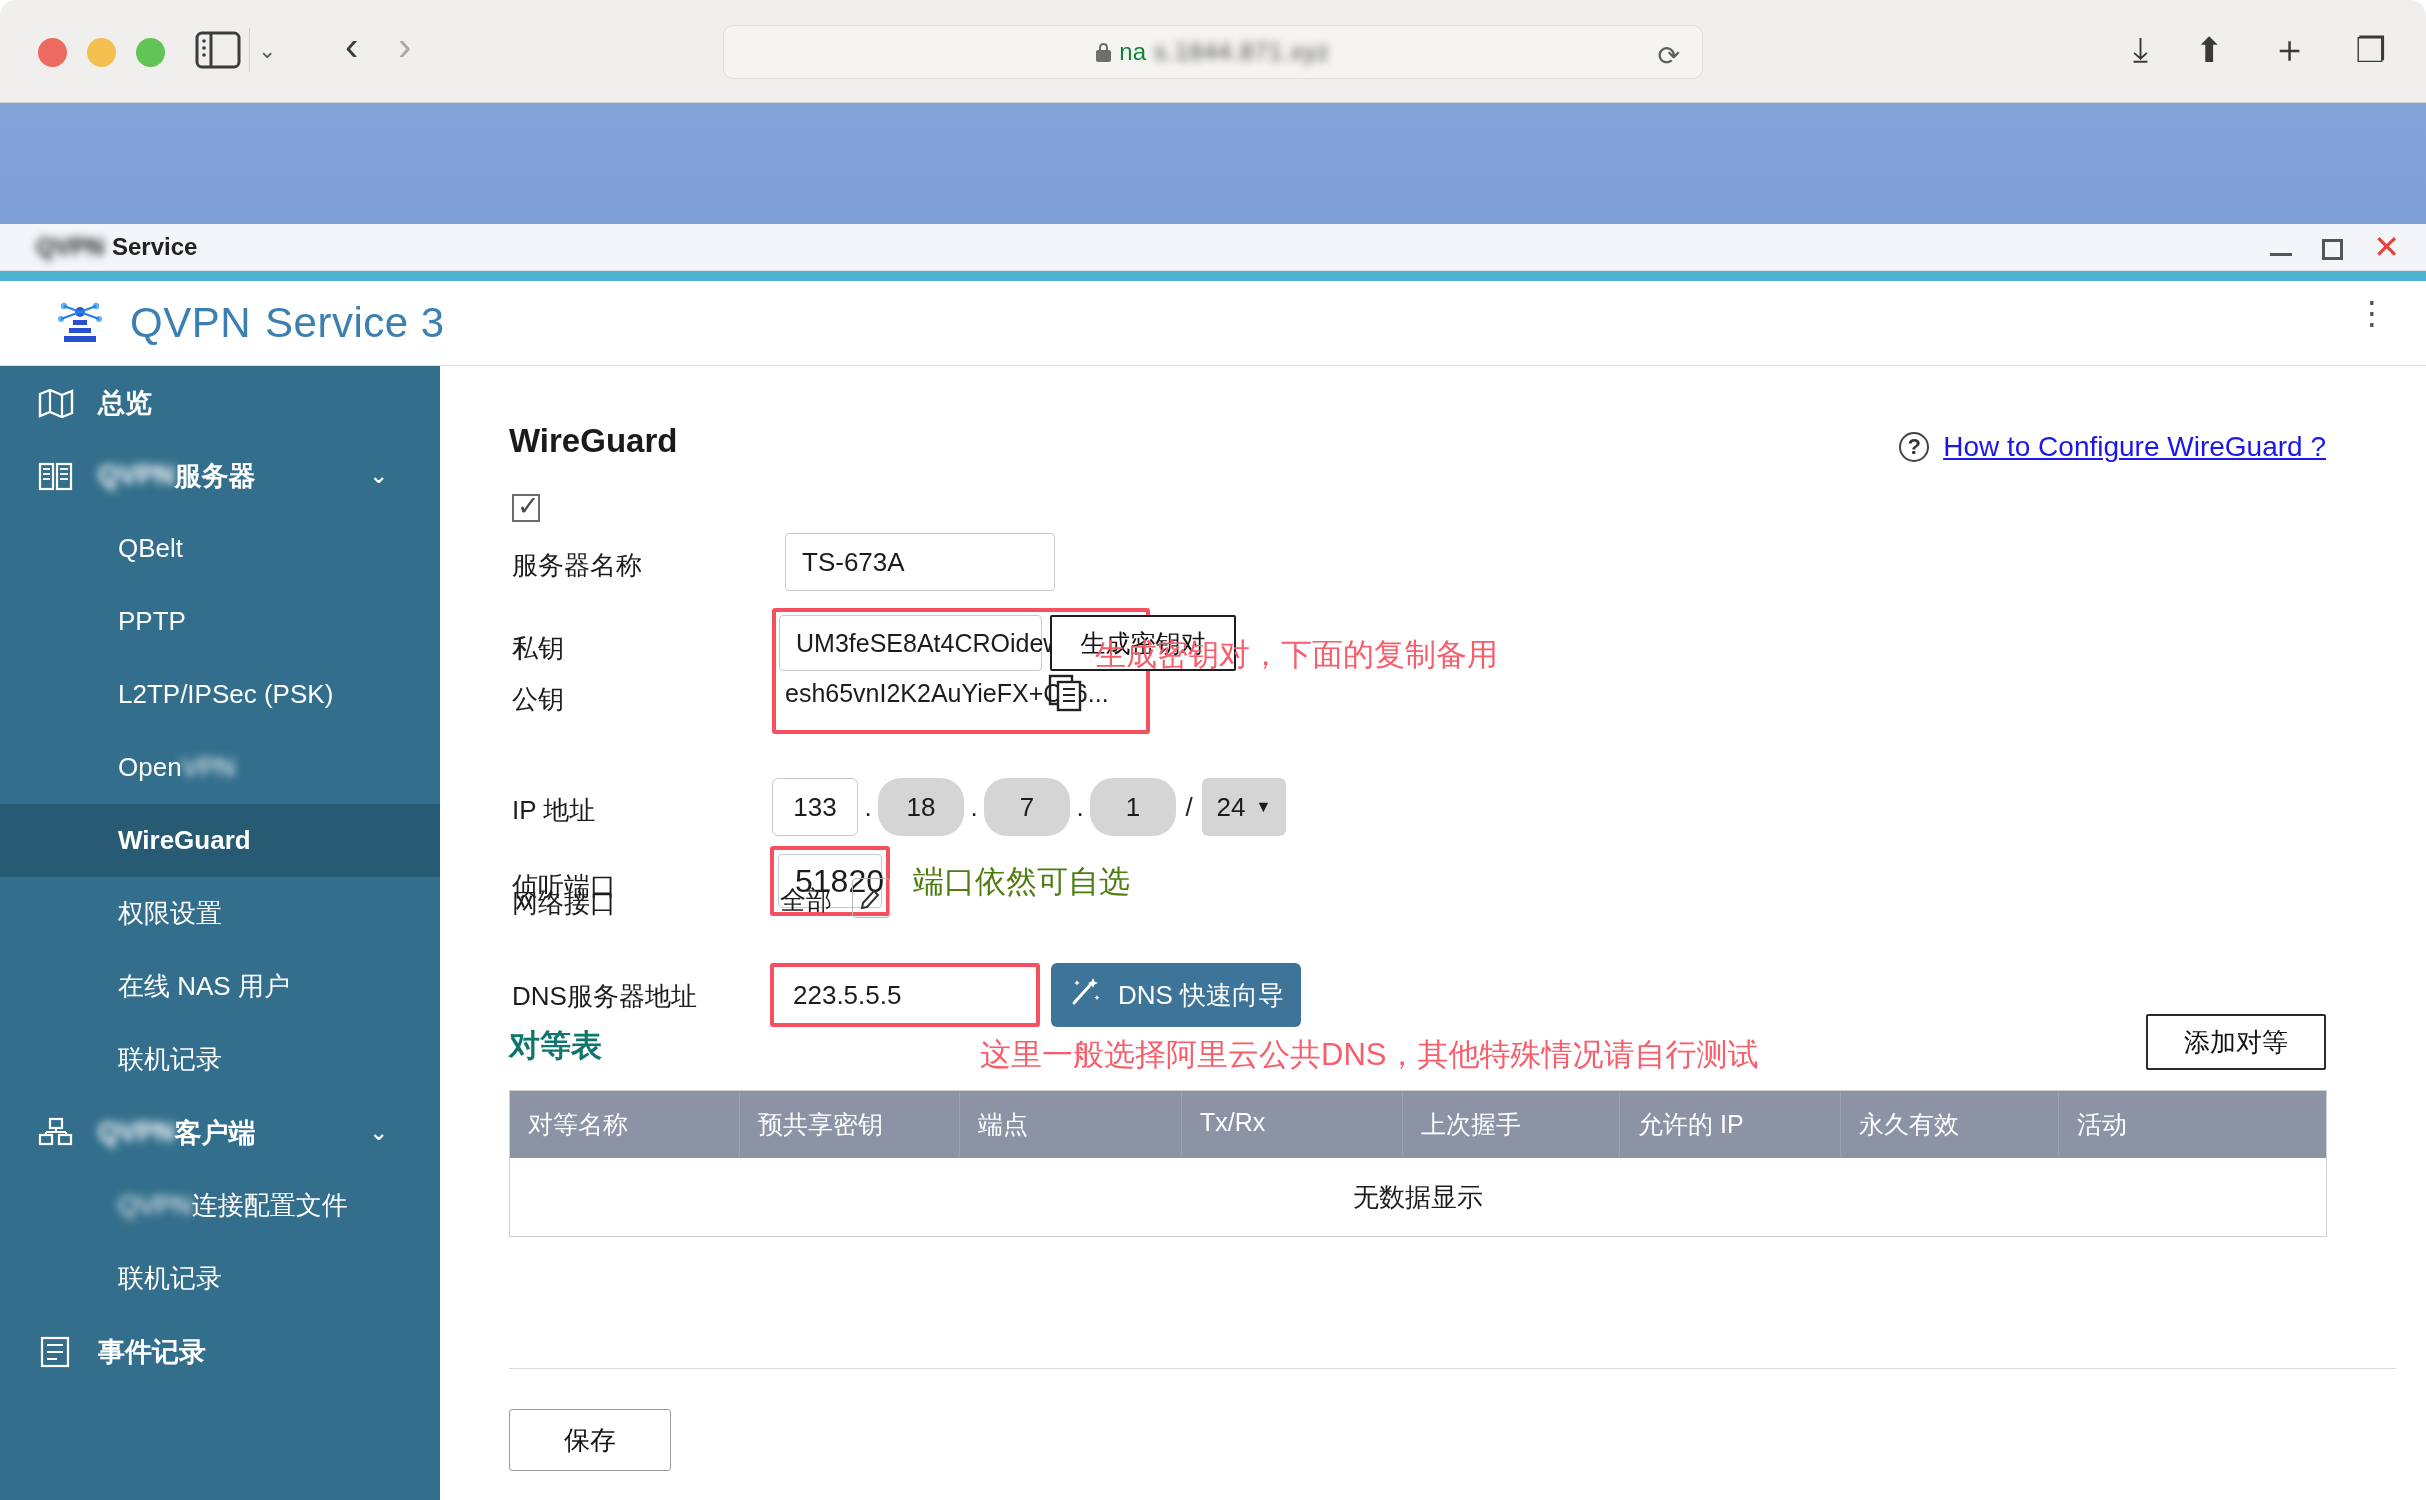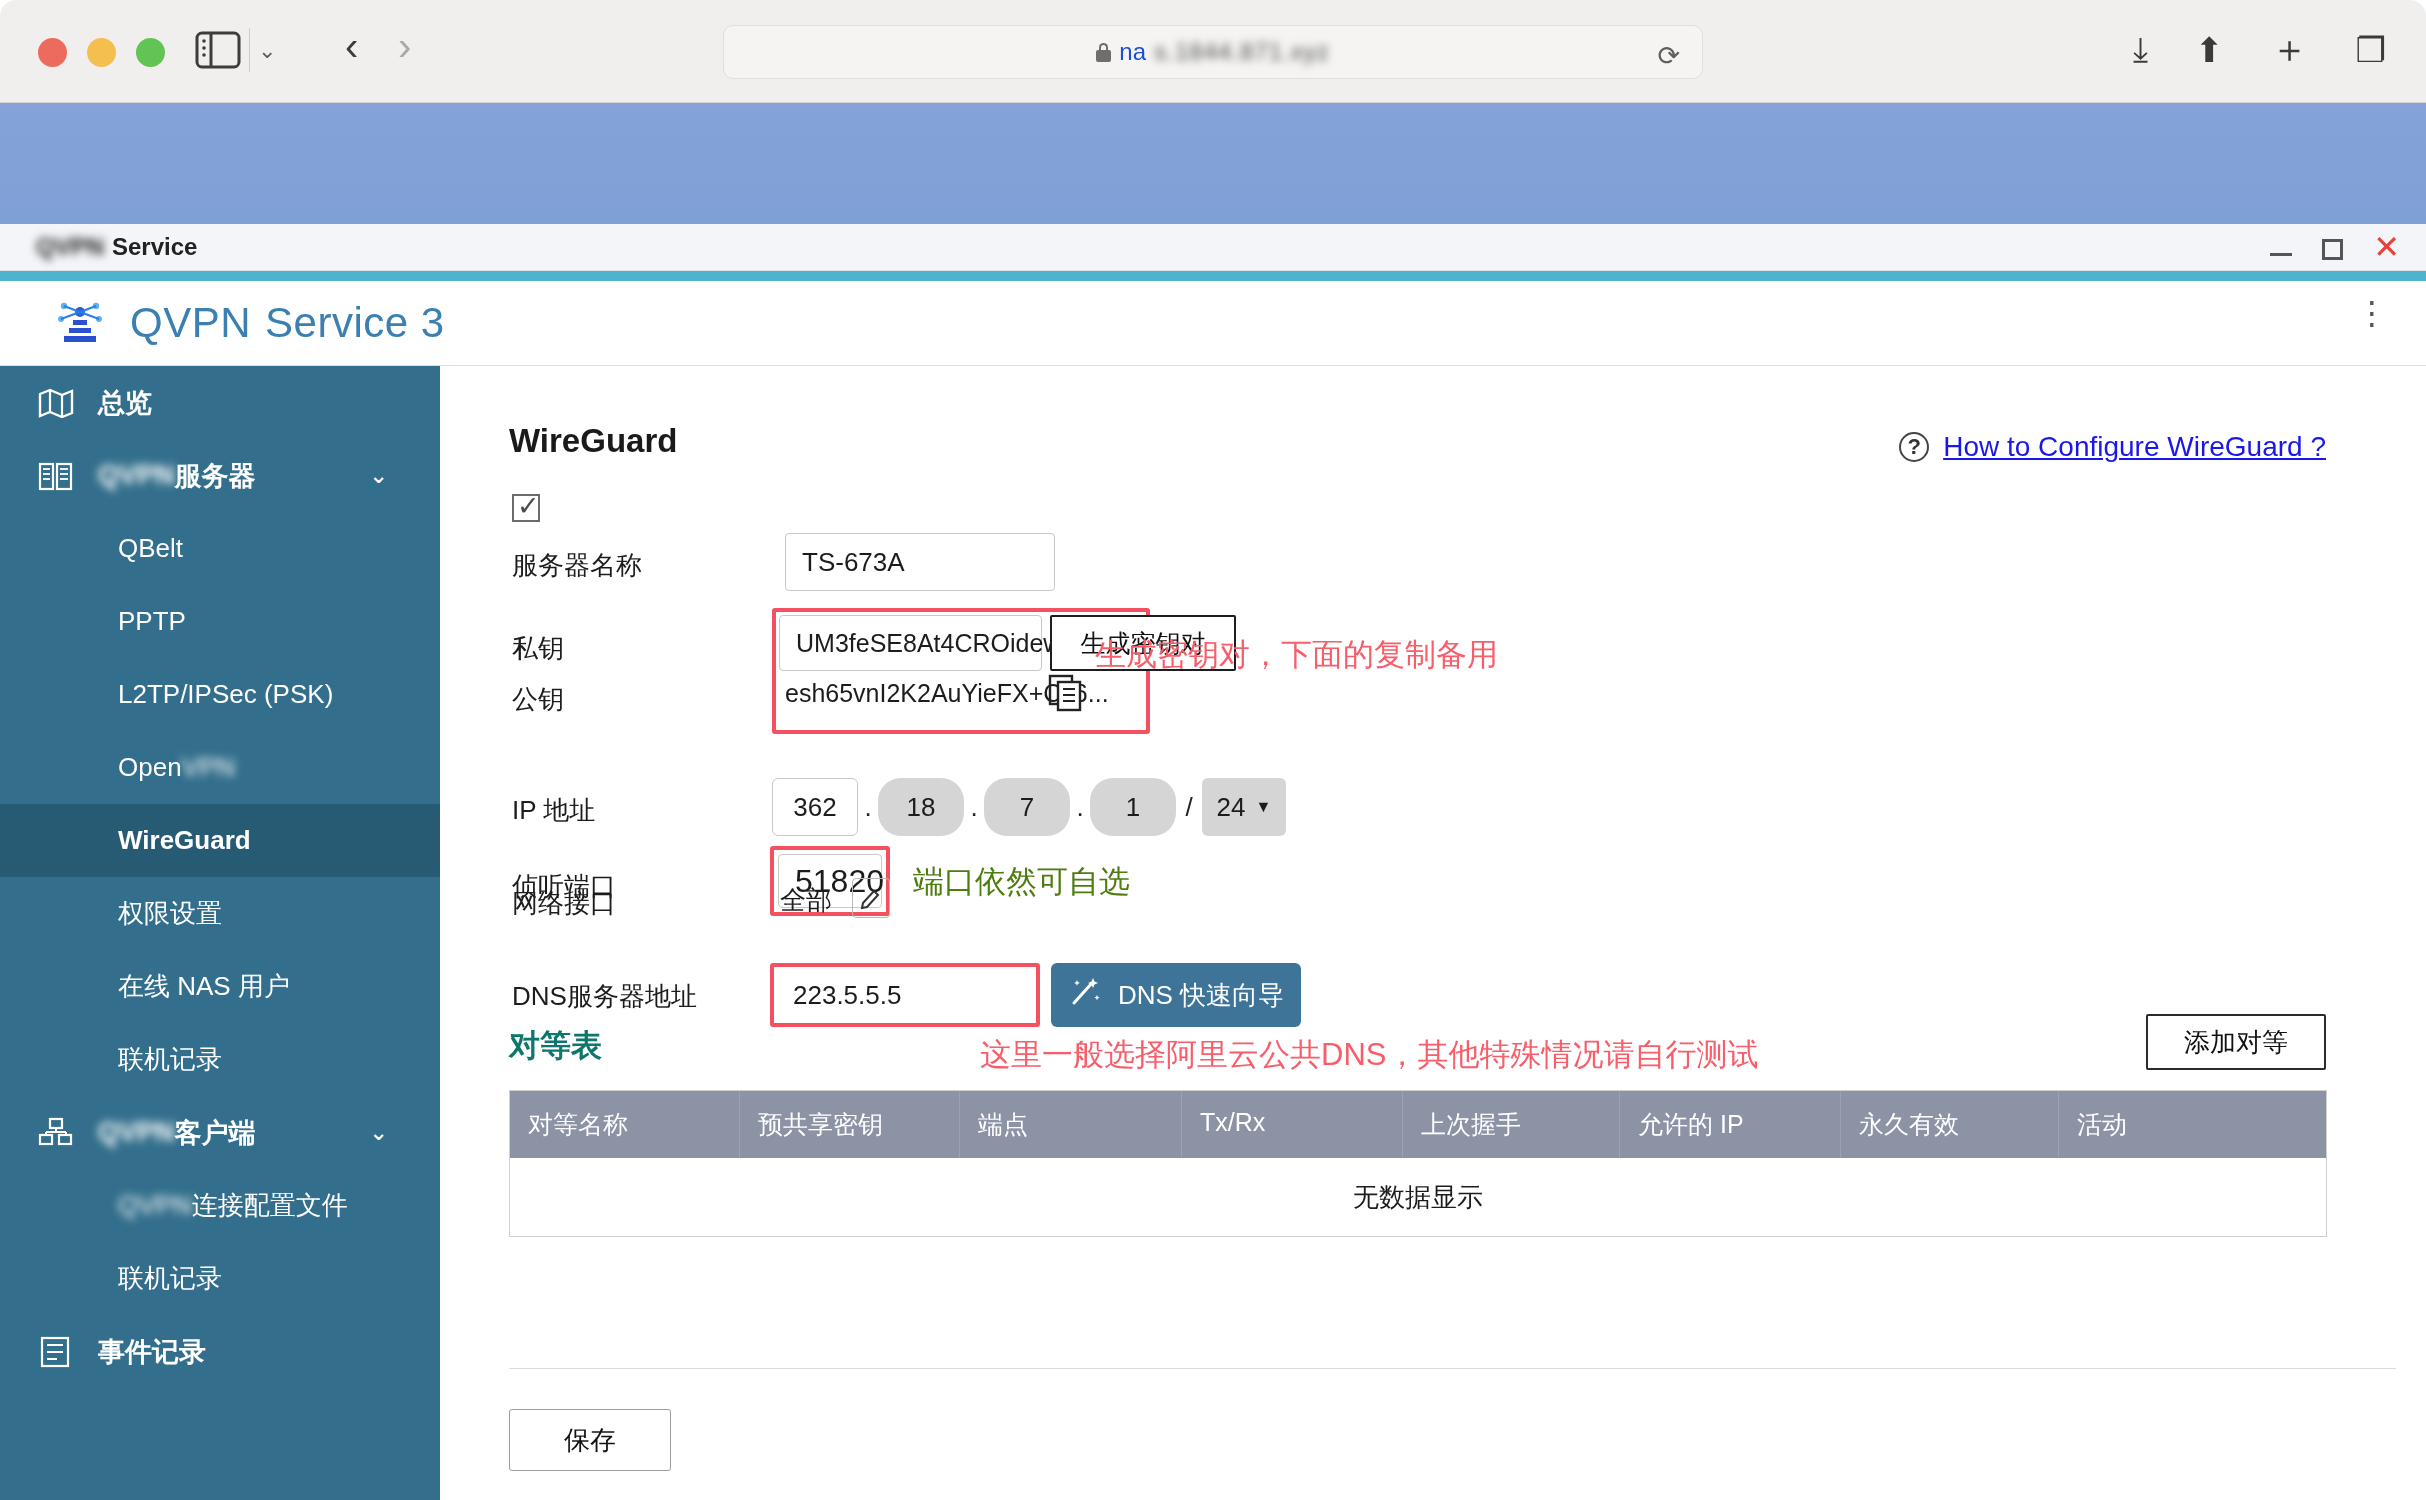--- a/index.html
+++ b/index.html
@@ -33,21 +33,21 @@
     position: absolute; left: 723px; top: 25px; width: 980px; height: 54px;
     background: #f5f4f3; border: 1px solid #dededc; border-radius: 10px;
     display: flex; align-items: center; justify-content: center; gap: 8px;
   }
   .lock-ico { width: 15px; height: 19px; position: relative; }
   .lock-ico .shackle {
     position: absolute; left: 3px; top: 0; width: 9px; height: 9px;
     border: 2px solid #6e6e6e; border-bottom: none; border-radius: 5px 5px 0 0;
   }
   .lock-ico .body { position: absolute; left: 0; top: 7px; width: 15px; height: 12px; background: #6e6e6e; border-radius: 2px; }
-  .url-text { font-size: 24px; color: #1d4ed8; letter-spacing: .2px; }
+  .url-text { font-size: 24px; color: #15803d; letter-spacing: .2px; }
   .url-blur {
     display: inline-block; filter: blur(4px);
     color: #4a4a4a; font-size: 24px; letter-spacing: 1px;
   }
   .reload-ico { position: absolute; right: 22px; top: 14px; font-size: 27px; color: #5d5d5d; }
 
   .chrome-right { position: absolute; right: 40px; top: 24px; display: flex; gap: 47px; align-items: center; }
   .chrome-right span { color: #3a3a3a; }
 
   
@@ -529,21 +529,21 @@
         <rect x="10" y="8" width="22" height="28" fill="#fff" stroke="#222" stroke-width="2.4"></rect>
         <line x1="15" y1="15" x2="27" y2="15" stroke="#222" stroke-width="2"></line>
         <line x1="15" y1="21" x2="27" y2="21" stroke="#222" stroke-width="2"></line>
         <line x1="15" y1="27" x2="27" y2="27" stroke="#222" stroke-width="2"></line>
       </svg>
   </div>
   <div class="annot-key">生成密钥对，下面的复制备用</div>
 
   <div class="f-label" style="left:72px; top:427px">IP 地址</div>
   <div class="ip-row">
-    <span class="octet first">362</span>
+    <span class="octet first">133</span>
     <span class="dot-sep">.</span>
     <span class="octet gray">18</span>
     <span class="dot-sep">.</span>
     <span class="octet gray">7</span>
     <span class="dot-sep">.</span>
     <span class="octet gray">1</span>
     <span class="slash-sep">/</span>
     <span class="prefix-box">
         <span>24</span>
         <span class="cv">▼</span>

